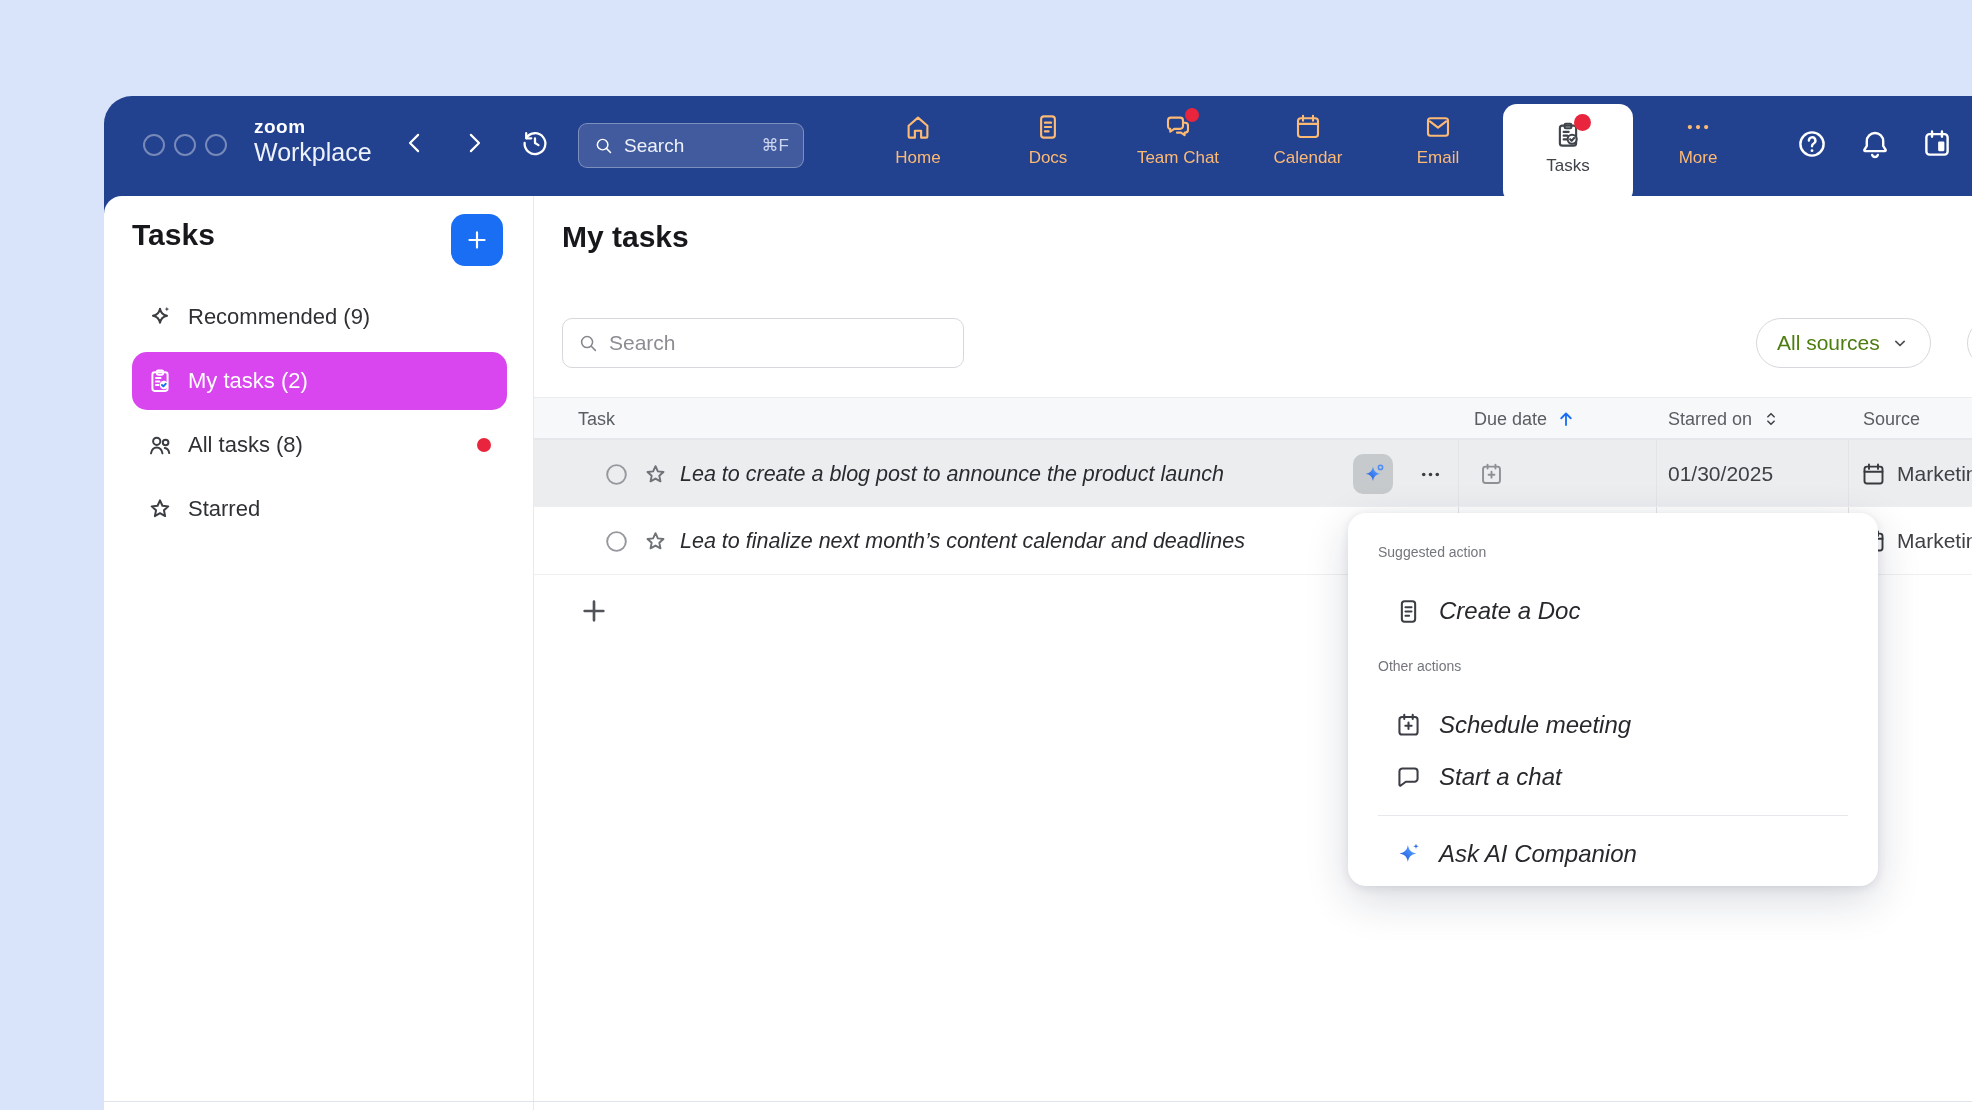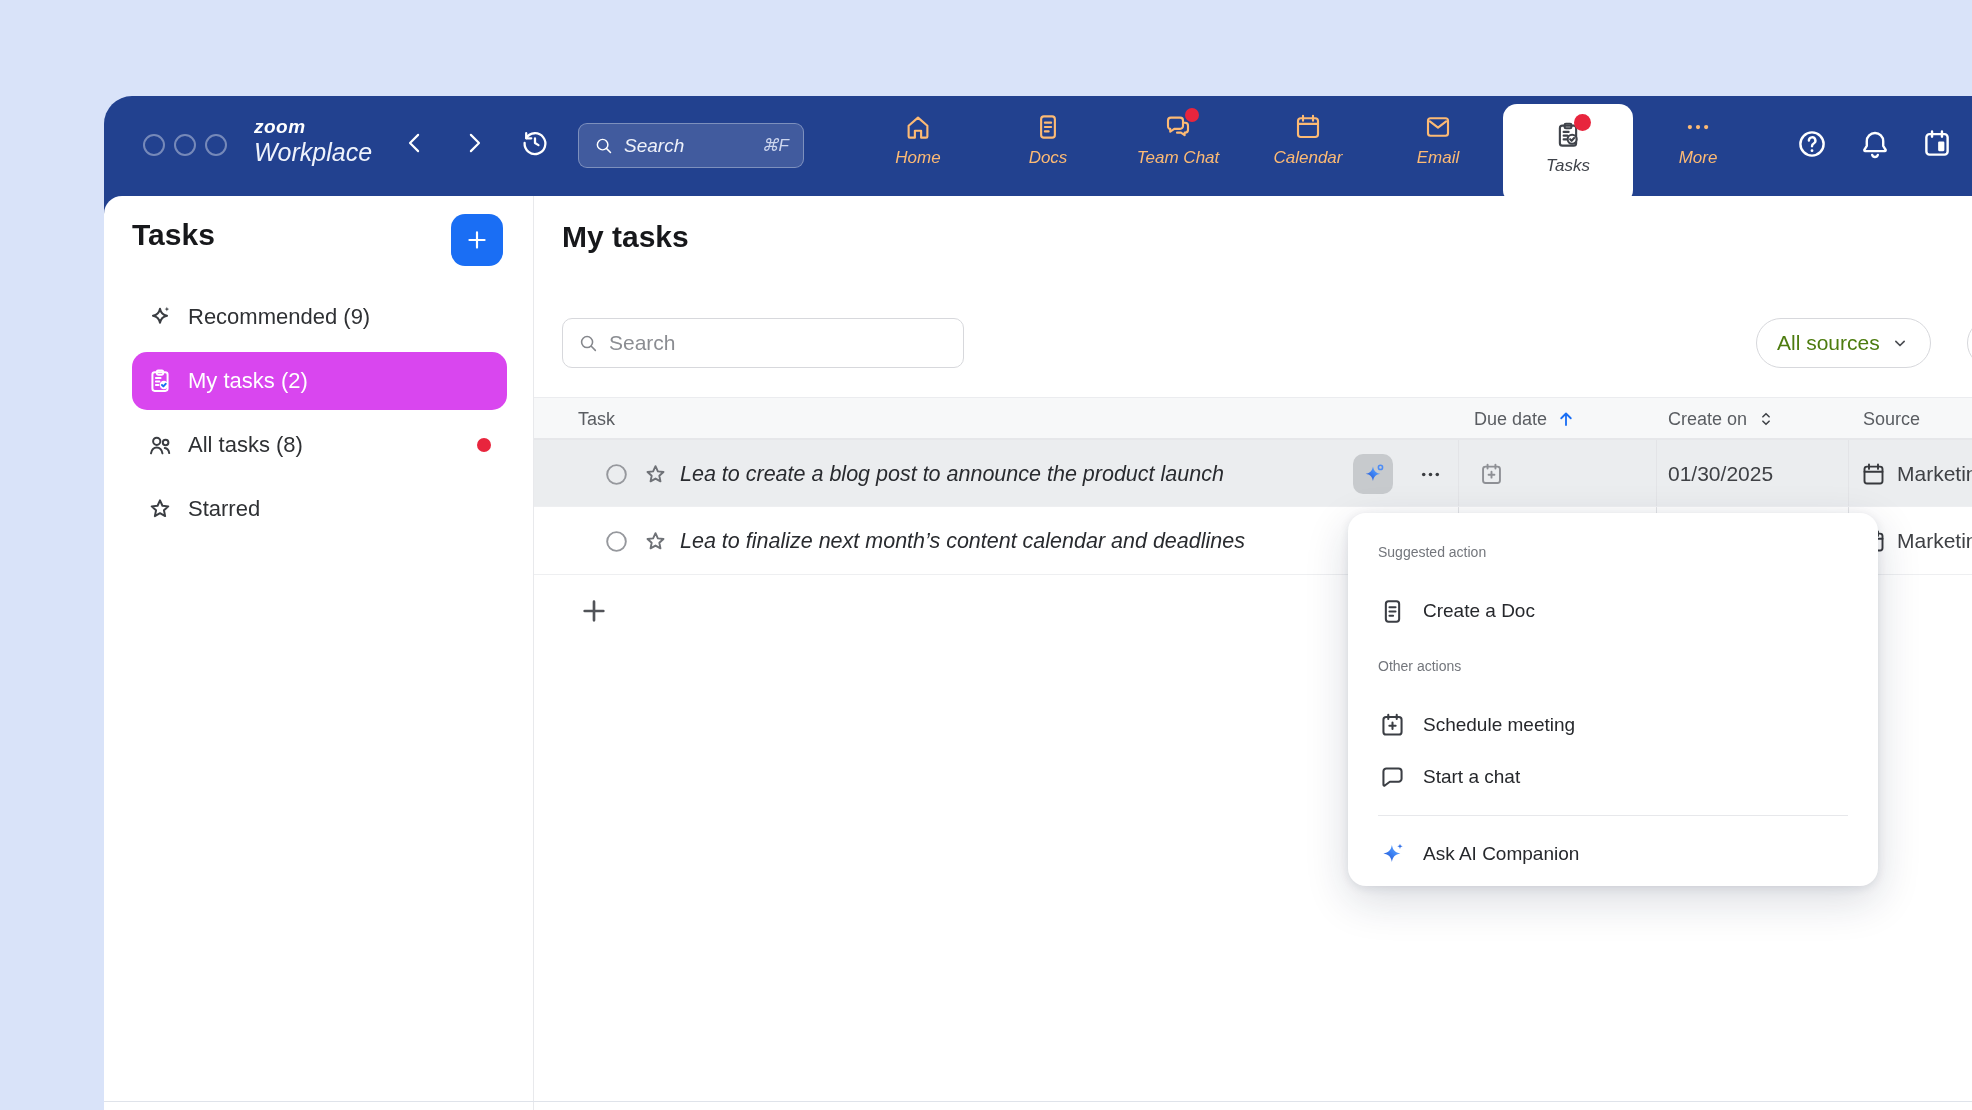--- a/index.html
+++ b/index.html
@@ -6,21 +6,21 @@
   html,body { width:1972px; height:1110px; overflow:hidden; }
   body { font-family:"Liberation Sans", sans-serif; background:#d9e3f9; position:relative; }
 
   .stage { position:absolute; inset:0; overflow:hidden; }
 
   
   .window { position:absolute; left:104px; top:96px; width:1868px; height:1014px;
             background:#22418f; border-top-left-radius:28px; }
 
   
-  .navbar { position:absolute; left:0; top:0; right:0; height:116px; color:#fff;font-style:italic; }
+  .navbar { position:absolute; left:0; top:0; right:0; height:116px; color:#fff; }
   .traffic-lights { position:absolute; left:39px; top:38px; display:flex; gap:9px; }
   .traffic-lights span { width:22px; height:22px; border-radius:50%;
             border:2px solid rgba(255,255,255,.38); display:block; }
   .logo { position:absolute; left:150px; top:21px; line-height:1; }
   .logo .l-top { font-size:19px; font-weight:700; letter-spacing:.5px; display:block; }
   .logo .l-bottom { font-size:25px; font-weight:400; display:block; margin-top:4px; color:#eef2fb; }
   .nav-arrow, .icon-btn { background:none; border:none; color:#fff; cursor:pointer; position:absolute; }
   .nav-arrow svg, .icon-btn svg { display:block; }
   .btn-back { left:296px; top:32px; } .btn-fwd { left:355px; top:32px; }
   .btn-history { left:415px; top:31px; }
@@ -106,22 +106,22 @@
           background:none; color:#515358; cursor:pointer; }
 
   .bottom-line { position:absolute; left:0; right:0; top:1005px; height:1px; background:#dfe3ea; }
 
   
   .popup { position:absolute; left:1348px; top:513px; width:530px; background:#fff; border-radius:18px;
           box-shadow:0 14px 44px rgba(20,30,60,.16), 0 2px 10px rgba(20,30,60,.10); z-index:40;
           padding-bottom:6px; }
   .menu-label { margin:22px 0 0 30px; height:34px; line-height:34px; font-size:14px; color:#73767c; }
   .menu-label.second { margin-top:12px; }
-  .menu-item { margin-top:0; height:52px; display:flex; align-items:center; padding-left:30px;
-          gap:16px; font-size:19px; color:#26282c; cursor:pointer; }
+  .menu-item { margin-top:0; height:52px; display:flex; align-items:center; padding-left:46px;
+          gap:16px; font-size:24px; color:#26282c; cursor:pointer;font-style:italic; }
   .menu-item.first { margin-top:16px; }
   .menu-item .m-icon { width:29px; height:29px; color:#3b3e44; flex:none; }
   .menu-div { height:1px; background:#e7e8eb; margin:12px 30px 0 30px; }
   .menu-item.ai { margin-top:12px; }
 
   svg.stroked { fill:none; stroke:currentColor; stroke-width:1.7; stroke-linecap:round; stroke-linejoin:round; }
 </style>
 </head>
 <body>
 
@@ -408,21 +408,21 @@
           <div class="col col-task">
             <span>Task</span>
           </div>
           <div class="col col-due">
             <span>Due date</span>
             <svg class="stroked" width="22" height="22" style="color:#1a6ef4">
                 <use href="#sym-arrow-up"></use>
               </svg>
           </div>
           <div class="col col-created">
-            <span>Create on</span>
+            <span>Starred on</span>
             <svg class="stroked" width="22" height="22" style="color:#3f4247">
                 <use href="#sym-sort"></use>
               </svg>
           </div>
           <div class="col col-source">
             <span>Source</span>
           </div>
         </div>
 
         <div class="rows">

